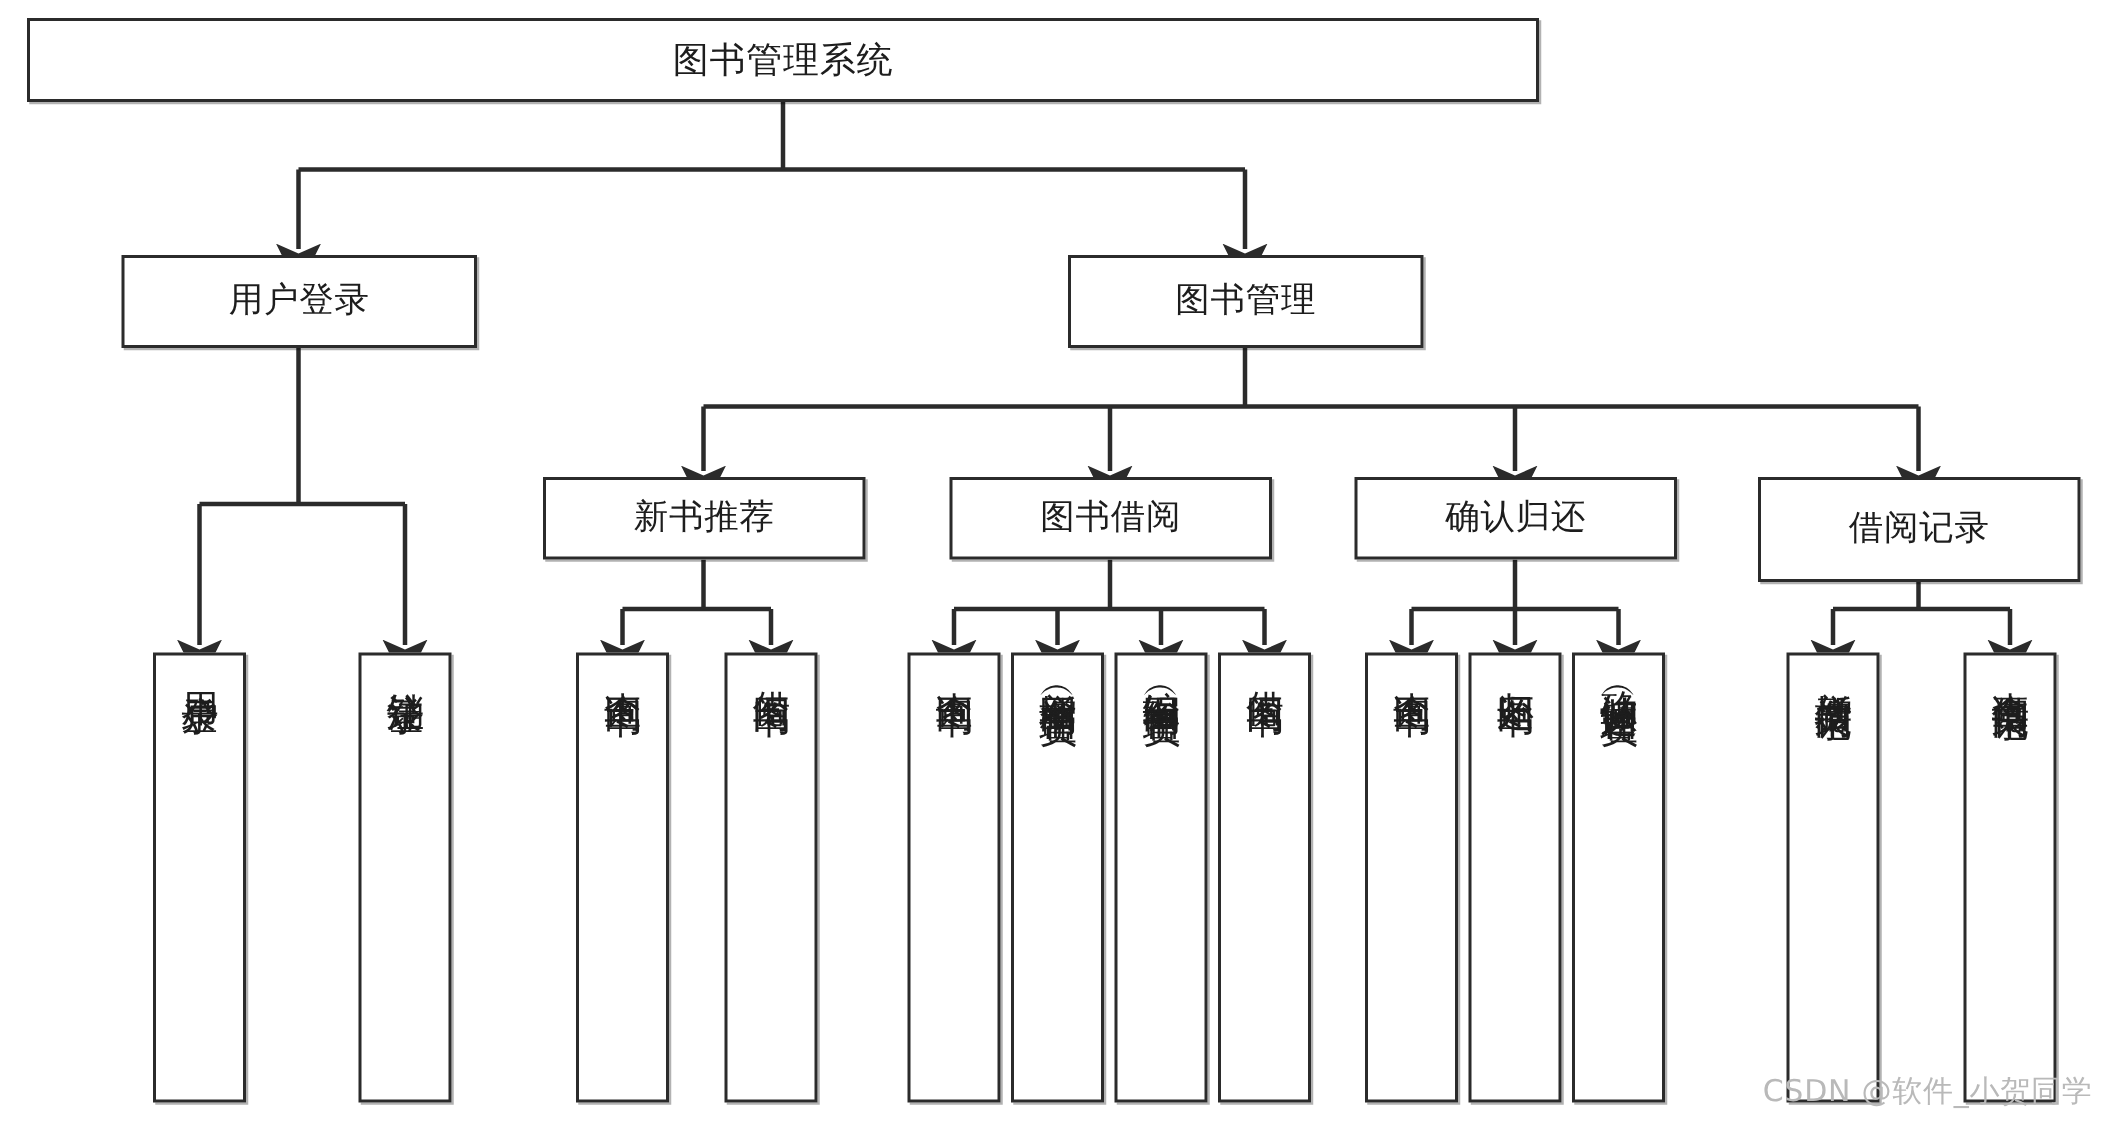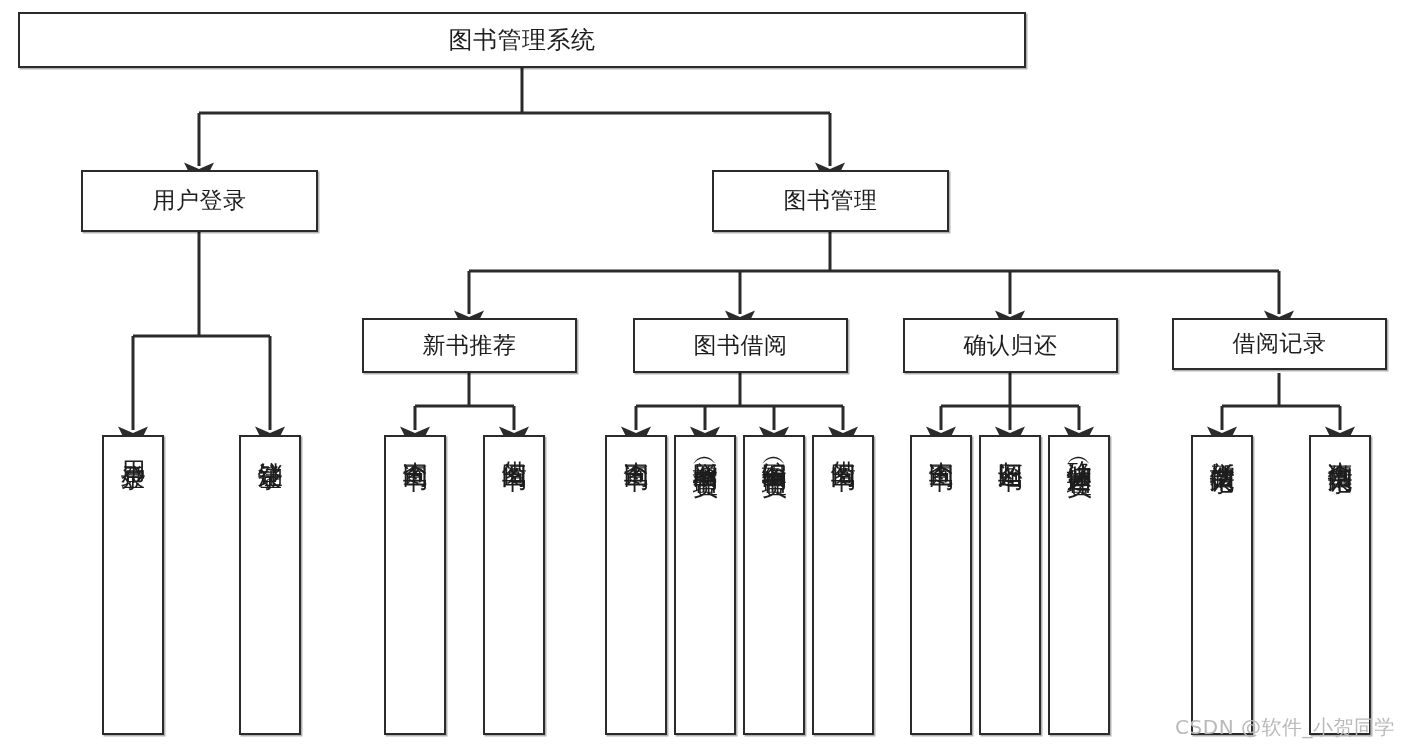--- a/index.html
+++ b/index.html
@@ -152,21 +152,21 @@
   </div>
 
   <div class="node h" style="left:633px; top:318px; width:215px; height:55px;">
     <span class="label">图书借阅</span>
   </div>
 
   <div class="node h" style="left:903px; top:318px; width:215px; height:55px;">
     <span class="label">确认归还</span>
   </div>
 
-  <div class="node h" style="left:1172px; top:318px; width:215px; height:52px;">
+  <div class="node h" style="left:1172px; top:318px; width:215px; height:70px;">
     <span class="label">借阅记录</span>
   </div>
 
   <div class="node v" style="left:102px; top:435px; width:62px; height:300px;">
     <span class="label">用户登录</span>
   </div>
 
   <div class="node v" style="left:239px; top:435px; width:62px; height:300px;">
     <span class="label">注销登录</span>
   </div>

